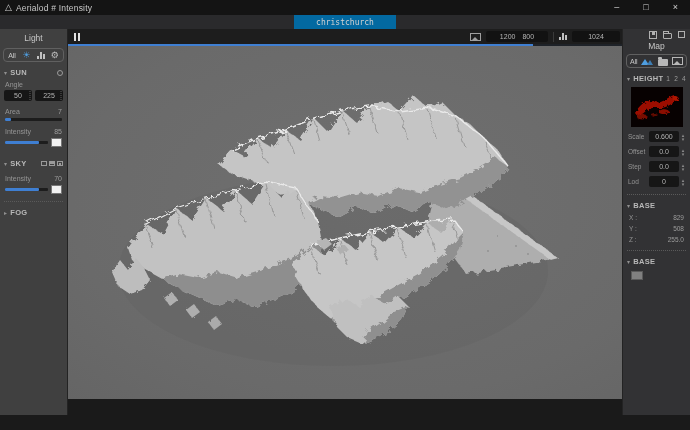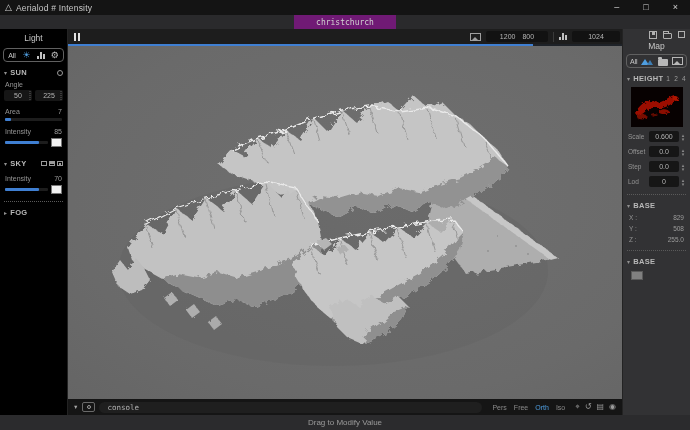--- a/index.html
+++ b/index.html
@@ -11,25 +11,25 @@
   .titlebar { position:absolute; left:0; top:0; width:690px; height:15px;
     background:#141414; display:flex; align-items:center; color:#c9c9c9; }
   .app-icon { font-size:9px; margin:0 4px 0 5px; color:#cfcfcf; line-height:15px; }
   .title-text { font-size:8.5px; letter-spacing:.2px; }
   .win-controls { margin-left:auto; display:flex; align-items:center; gap:24px; margin-right:12px; }
   .win-btn { font-size:9px; color:#d5d5d5; line-height:15px; cursor:default; }
 
   
   .tabbar { position:absolute; left:0; top:15px; width:690px; height:14px;
     background:#2a2a2c; display:flex; justify-content:center; }
-  .tab { background:#701a75; color:#d2d2d2; font-family:"DejaVu Sans Mono", monospace;
+  .tab { background:#0369a1; color:#d2d2d2; font-family:"DejaVu Sans Mono", monospace;
     font-size:8px; padding:0 22px; display:flex; align-items:center; height:14px; }
 
   
-  .leftpanel  { position:absolute; left:0;   top:29px; width:68px;  height:386px; background:#000000; border-right:1px solid #232323; }
+  .leftpanel  { position:absolute; left:0;   top:29px; width:68px;  height:386px; background:#404040; border-right:1px solid #232323; }
   .viewcol    { position:absolute; left:68px; top:29px; width:554px; height:386px; }
   .rightpanel { position:absolute; left:622px; top:29px; width:68px; height:386px; background:#323234; border-left:1px solid #232323; }
 
   
   .p-header { height:17px; display:flex; align-items:center; justify-content:center;
     color:#c6c6c6; font-size:8.5px; }
   .btn-group { margin:2px 3px 0 3px; height:14px; border:1px solid #606060; border-radius:4px;
     display:flex; align-items:center; justify-content:space-around; padding:0 1px; }
   .bg-item { display:flex; align-items:center; justify-content:center; color:#c9c9c9; font-size:7px; }
   .sun-ic { color:#4f9ee0; font-size:9px; font-family:"DejaVu Sans", sans-serif; }
@@ -308,39 +308,20 @@
           <path d="M140,276 L148,270 L154,278 L146,284 Z" fill="#ababab"></path>
 
           <circle cx="430" cy="190" r="0.9" fill="#8f8f8f"></circle>
             <circle cx="448" cy="200" r="0.9" fill="#8f8f8f"></circle>
           <circle cx="420" cy="205" r="0.9" fill="#8f8f8f"></circle>
             <circle cx="460" cy="208" r="0.9" fill="#8f8f8f"></circle>
         </g>
       </svg>
     </div>
 
-    <div class="consolebar">
-      <span class="dd">▼</span>
-      <span class="cam">
-          <i></i>
-        </span>
-      <input class="console-input" placeholder="console" style="">
-      <div class="modes">
-        <span>Pers</span>
-        <span>Free</span>
-        <span class="active">Orth</span>
-        <span>Iso</span>
-      </div>
-      <div class="cicons">
-        <span>⌖</span>
-        <span>↺</span>
-        <span>▤</span>
-        <span>◉</span>
-      </div>
-    </div>
   </div>
 
   <div class="rightpanel">
     <div class="rp-top">
       <span class="i-save"></span>
       <span class="i-folder"></span>
       <span class="i-square"></span>
     </div>
     <div class="rp-header">Map</div>
 
@@ -440,17 +421,14 @@
 
     <div class="dash"></div>
 
     <div class="sec-h">
       <span class="sec-arrow">▾</span>
       <span>BASE</span>
     </div>
     <div class="base-swatch"></div>
   </div>
 
-  <div class="statusbar">
-    <span>Drag to Modify Value</span>
-  </div>
 
 </div>
 
 </body></html>

